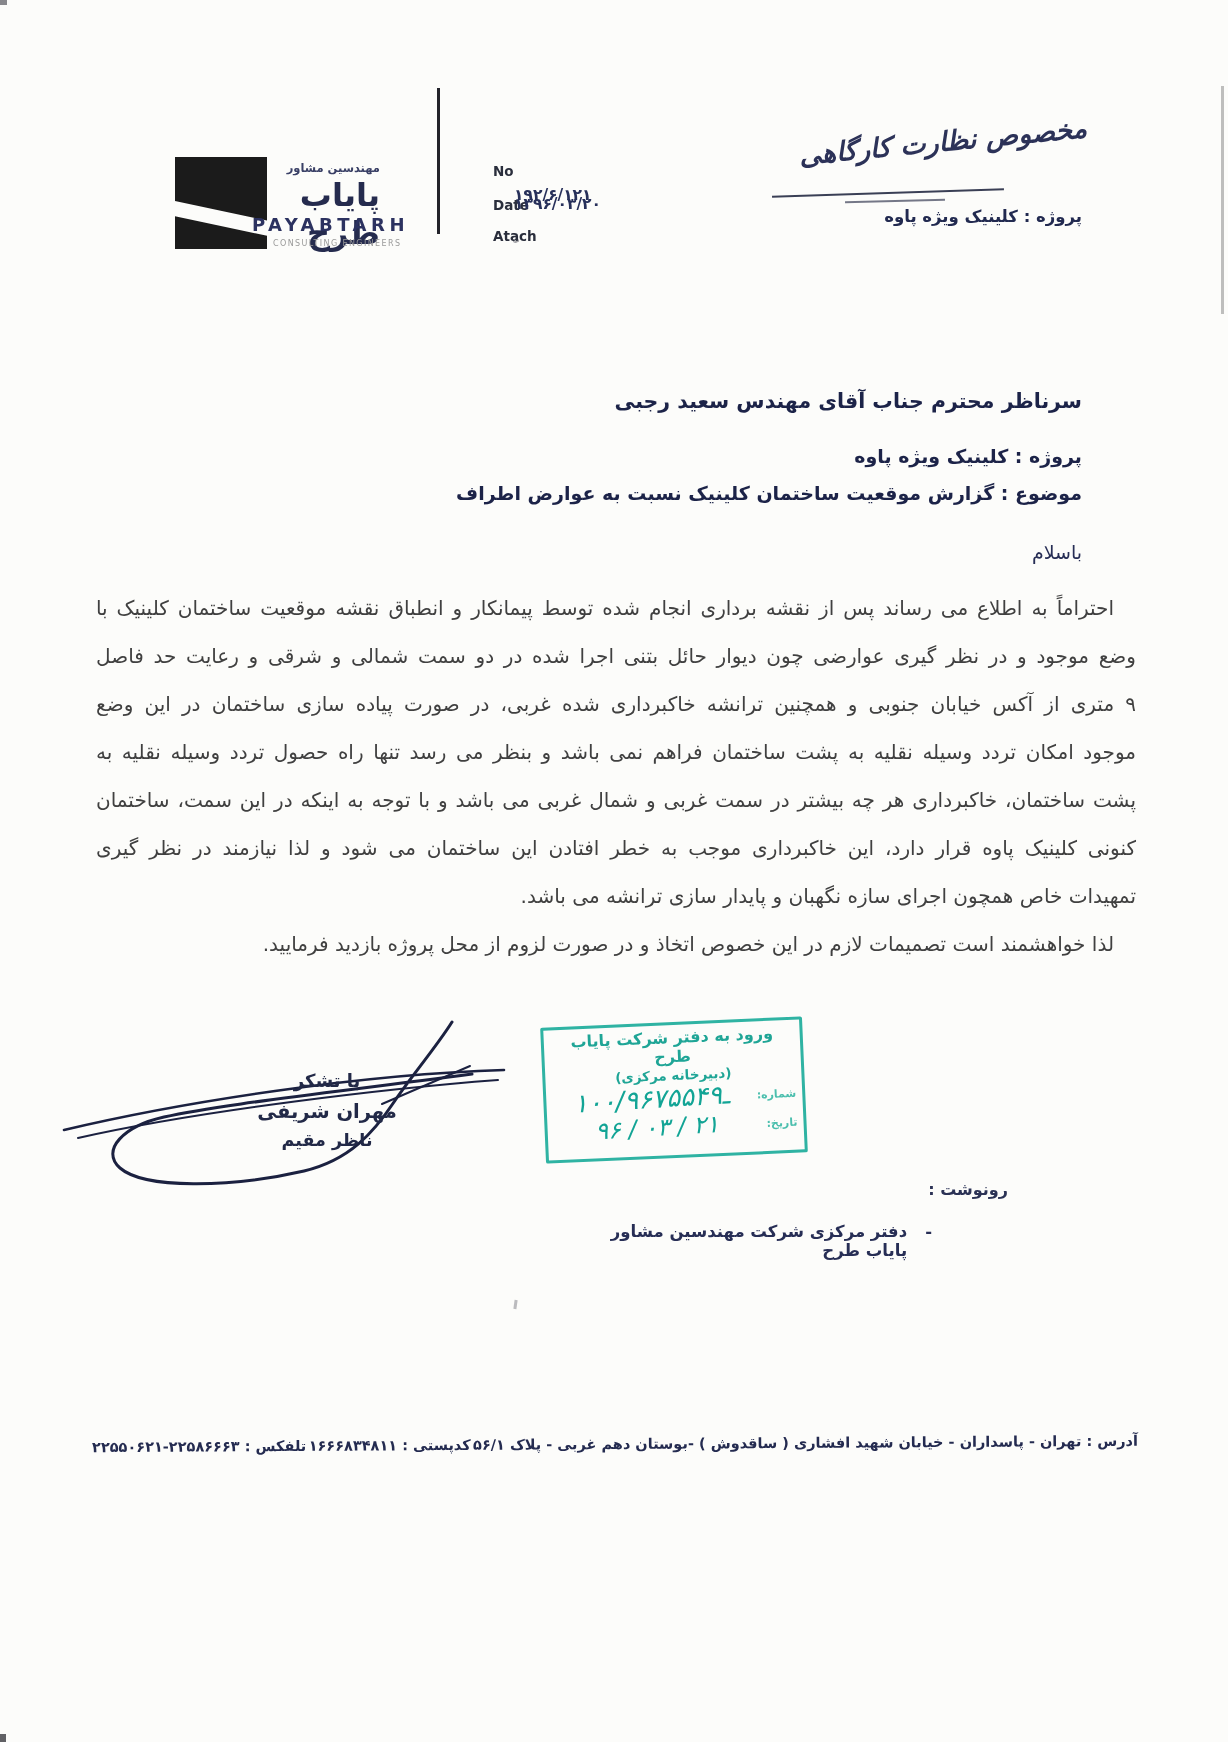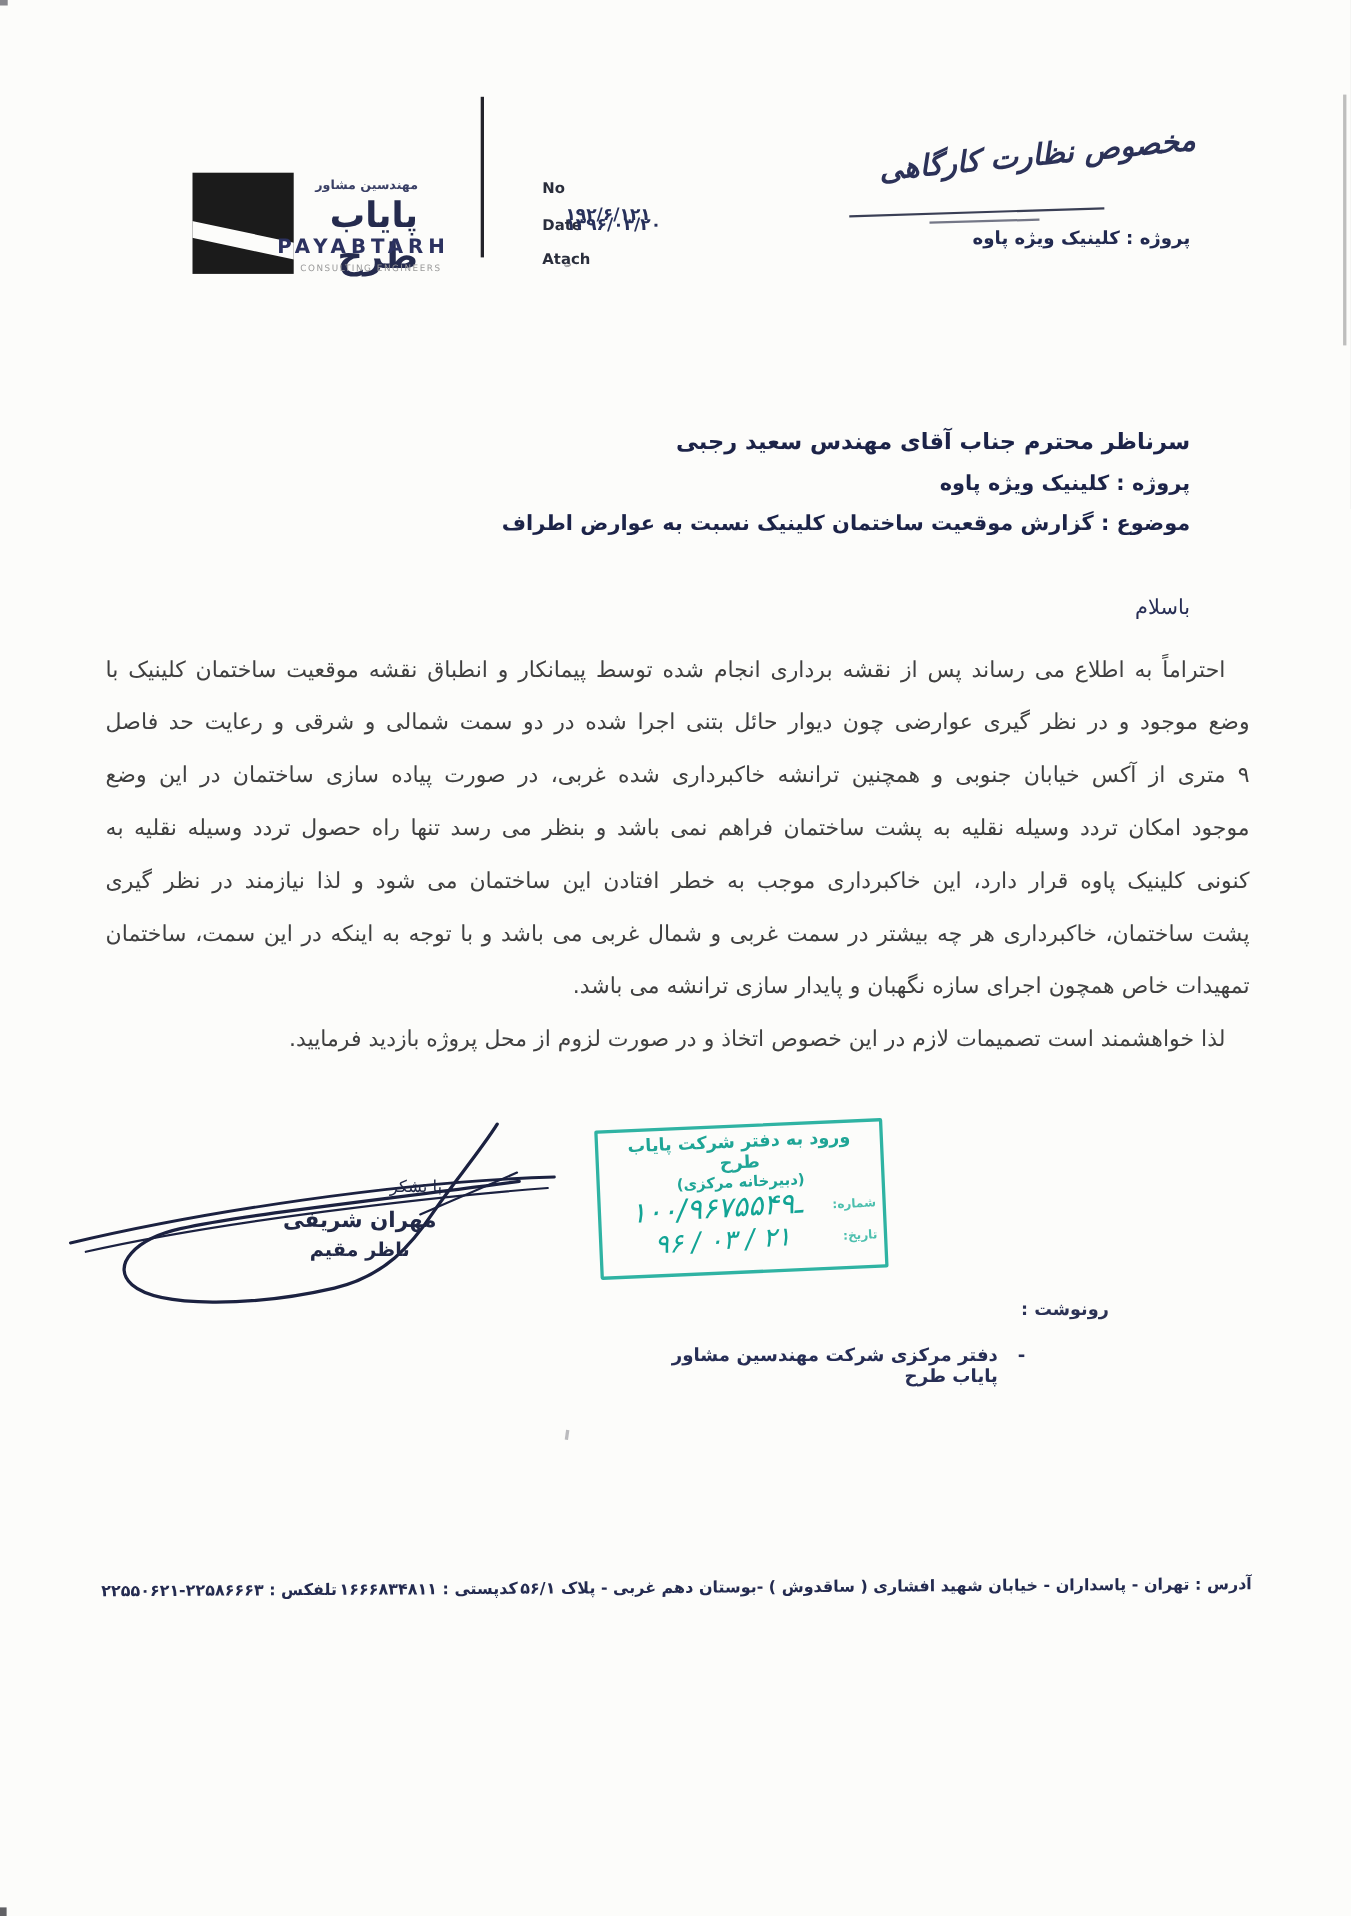--- a/index.html
+++ b/index.html
@@ -28,35 +28,35 @@
   .m-atach-l{left:493px;top:228px;}
 
   .hw-note{left:778px;top:126px;width:330px;text-align:center;transform:rotate(-5.5deg);
     font-size:27px;font-weight:bold;font-style:italic;color:#2c3258;}
   .hw-ul1{left:772px;top:192px;width:232px;height:2.2px;background:#3a3f55;transform:rotate(-1.8deg);}
   .hw-ul2{left:845px;top:200px;width:100px;height:1.8px;background:#3a3f55;opacity:.7;transform:rotate(-1.5deg);}
   .project-note{left:830px;top:207px;width:252px;text-align:right;font-size:16.5px;font-weight:bold;color:#222a50;}
 
   
   .letter-head{left:95px;top:389px;width:987px;text-align:right;color:#1c2348;}
-  .lh-recipient{font-size:20.5px;font-weight:bold;margin-bottom:15px;text-align:right;}
+  .lh-recipient{font-size:20.5px;font-weight:bold;margin-bottom:32px;text-align:right;}
   .lh-project{font-size:19px;font-weight:bold;margin-bottom:15px;}
   .lh-subject{font-size:19px;font-weight:bold;}
   .salutation{left:95px;top:541px;width:987px;font-size:19px;color:#272e55;}
 
   
   .body-block{left:96px;top:584px;width:1040px;color:#404040;font-size:20px;}
   .body-line{height:48px;line-height:48px;text-align:justify;text-align-last:justify;white-space:normal;}
   .body-line.end{text-align-last:right;}
   .body-line.indent{padding-right:22px;box-sizing:border-box;}
 
   
   .sig-svg{left:52px;top:1008px;}
   .sig-text{left:252px;top:1070px;width:150px;text-align:center;color:#222947;z-index:3;}
-  .sig-thanks{font-size:15px;font-weight:normal;text-align:right;}
+  .sig-thanks{font-size:18px;font-weight:bold;}
   .sig-name{font-size:19.5px;font-weight:bold;margin-top:9px;}
   .sig-role{font-size:17.5px;font-weight:bold;margin-top:7px;}
 
   
   .stamp{left:543px;top:1022px;width:262px;height:136px;transform:rotate(-2.5deg);
     border:3px solid #2fb3a3;border-radius:2px;color:#1fa596;box-sizing:border-box;
     padding:3px 6px 0 6px;}
   .stamp-title{font-size:16px;font-weight:bold;text-align:center;}
   .stamp-sub{font-size:13.5px;font-weight:bold;text-align:center;margin-top:1px;}
   .stamp-row{display:flex;align-items:center;gap:6px;margin-top:0px;}
@@ -112,22 +112,22 @@
     <div class="lh-subject">موضوع : گزارش موقعیت ساختمان کلینیک نسبت به عوارض اطراف</div>
   </div>
 
   <div class="abs salutation rtl">باسلام</div>
 
   <div class="abs body-block rtl">
     <div class="body-line indent">احتراماً به اطلاع می رساند پس از نقشه برداری انجام شده توسط پیمانکار و انطباق نقشه موقعیت ساختمان کلینیک با</div>
     <div class="body-line">وضع موجود و در نظر گیری عوارضی چون دیوار حائل بتنی اجرا شده در دو سمت شمالی و شرقی و رعایت حد فاصل</div>
     <div class="body-line">۹ متری از آکس خیابان جنوبی و همچنین ترانشه خاکبرداری شده غربی، در صورت پیاده سازی ساختمان در این وضع</div>
     <div class="body-line">موجود امکان تردد وسیله نقلیه به پشت ساختمان فراهم نمی باشد و بنظر می رسد تنها راه حصول تردد وسیله نقلیه به</div>
+    <div class="body-line">پشت ساختمان، خاکبرداری هر چه بیشتر در سمت غربی و شمال غربی می باشد و با توجه به اینکه در این سمت، ساختمان</div>
     <div class="body-line">کنونی کلینیک پاوه قرار دارد، این خاکبرداری موجب به خطر افتادن این ساختمان می شود و لذا نیازمند در نظر گیری</div>
-    <div class="body-line">پشت ساختمان، خاکبرداری هر چه بیشتر در سمت غربی و شمال غربی می باشد و با توجه به اینکه در این سمت، ساختمان</div>
     <div class="body-line end">تمهیدات خاص همچون اجرای سازه نگهبان و پایدار سازی ترانشه می باشد.</div>
     <div class="body-line end indent">لذا خواهشمند است تصمیمات لازم در این خصوص اتخاذ و در صورت لزوم از محل پروژه بازدید فرمایید.</div>
   </div>
 
   <svg class="abs sig-svg" width="460" height="185" viewBox="0 0 460 185">
     <g fill="none" stroke="#1b2140" stroke-linecap="round">
       <path stroke-width="3" d="M 400 14 C 385 38 358 70 342 94 C 322 124 298 152 252 163 C 178 180 92 181 68 160 C 48 142 72 118 112 109 C 165 97 268 86 420 66"></path>
       <path stroke-width="2.6" d="M 12 122 C 130 94 310 66 452 62"></path>
       <path stroke-width="2" d="M 26 130 C 150 102 340 80 446 72"></path>
       <path stroke-width="2" d="M 330 96 L 418 58"></path>

